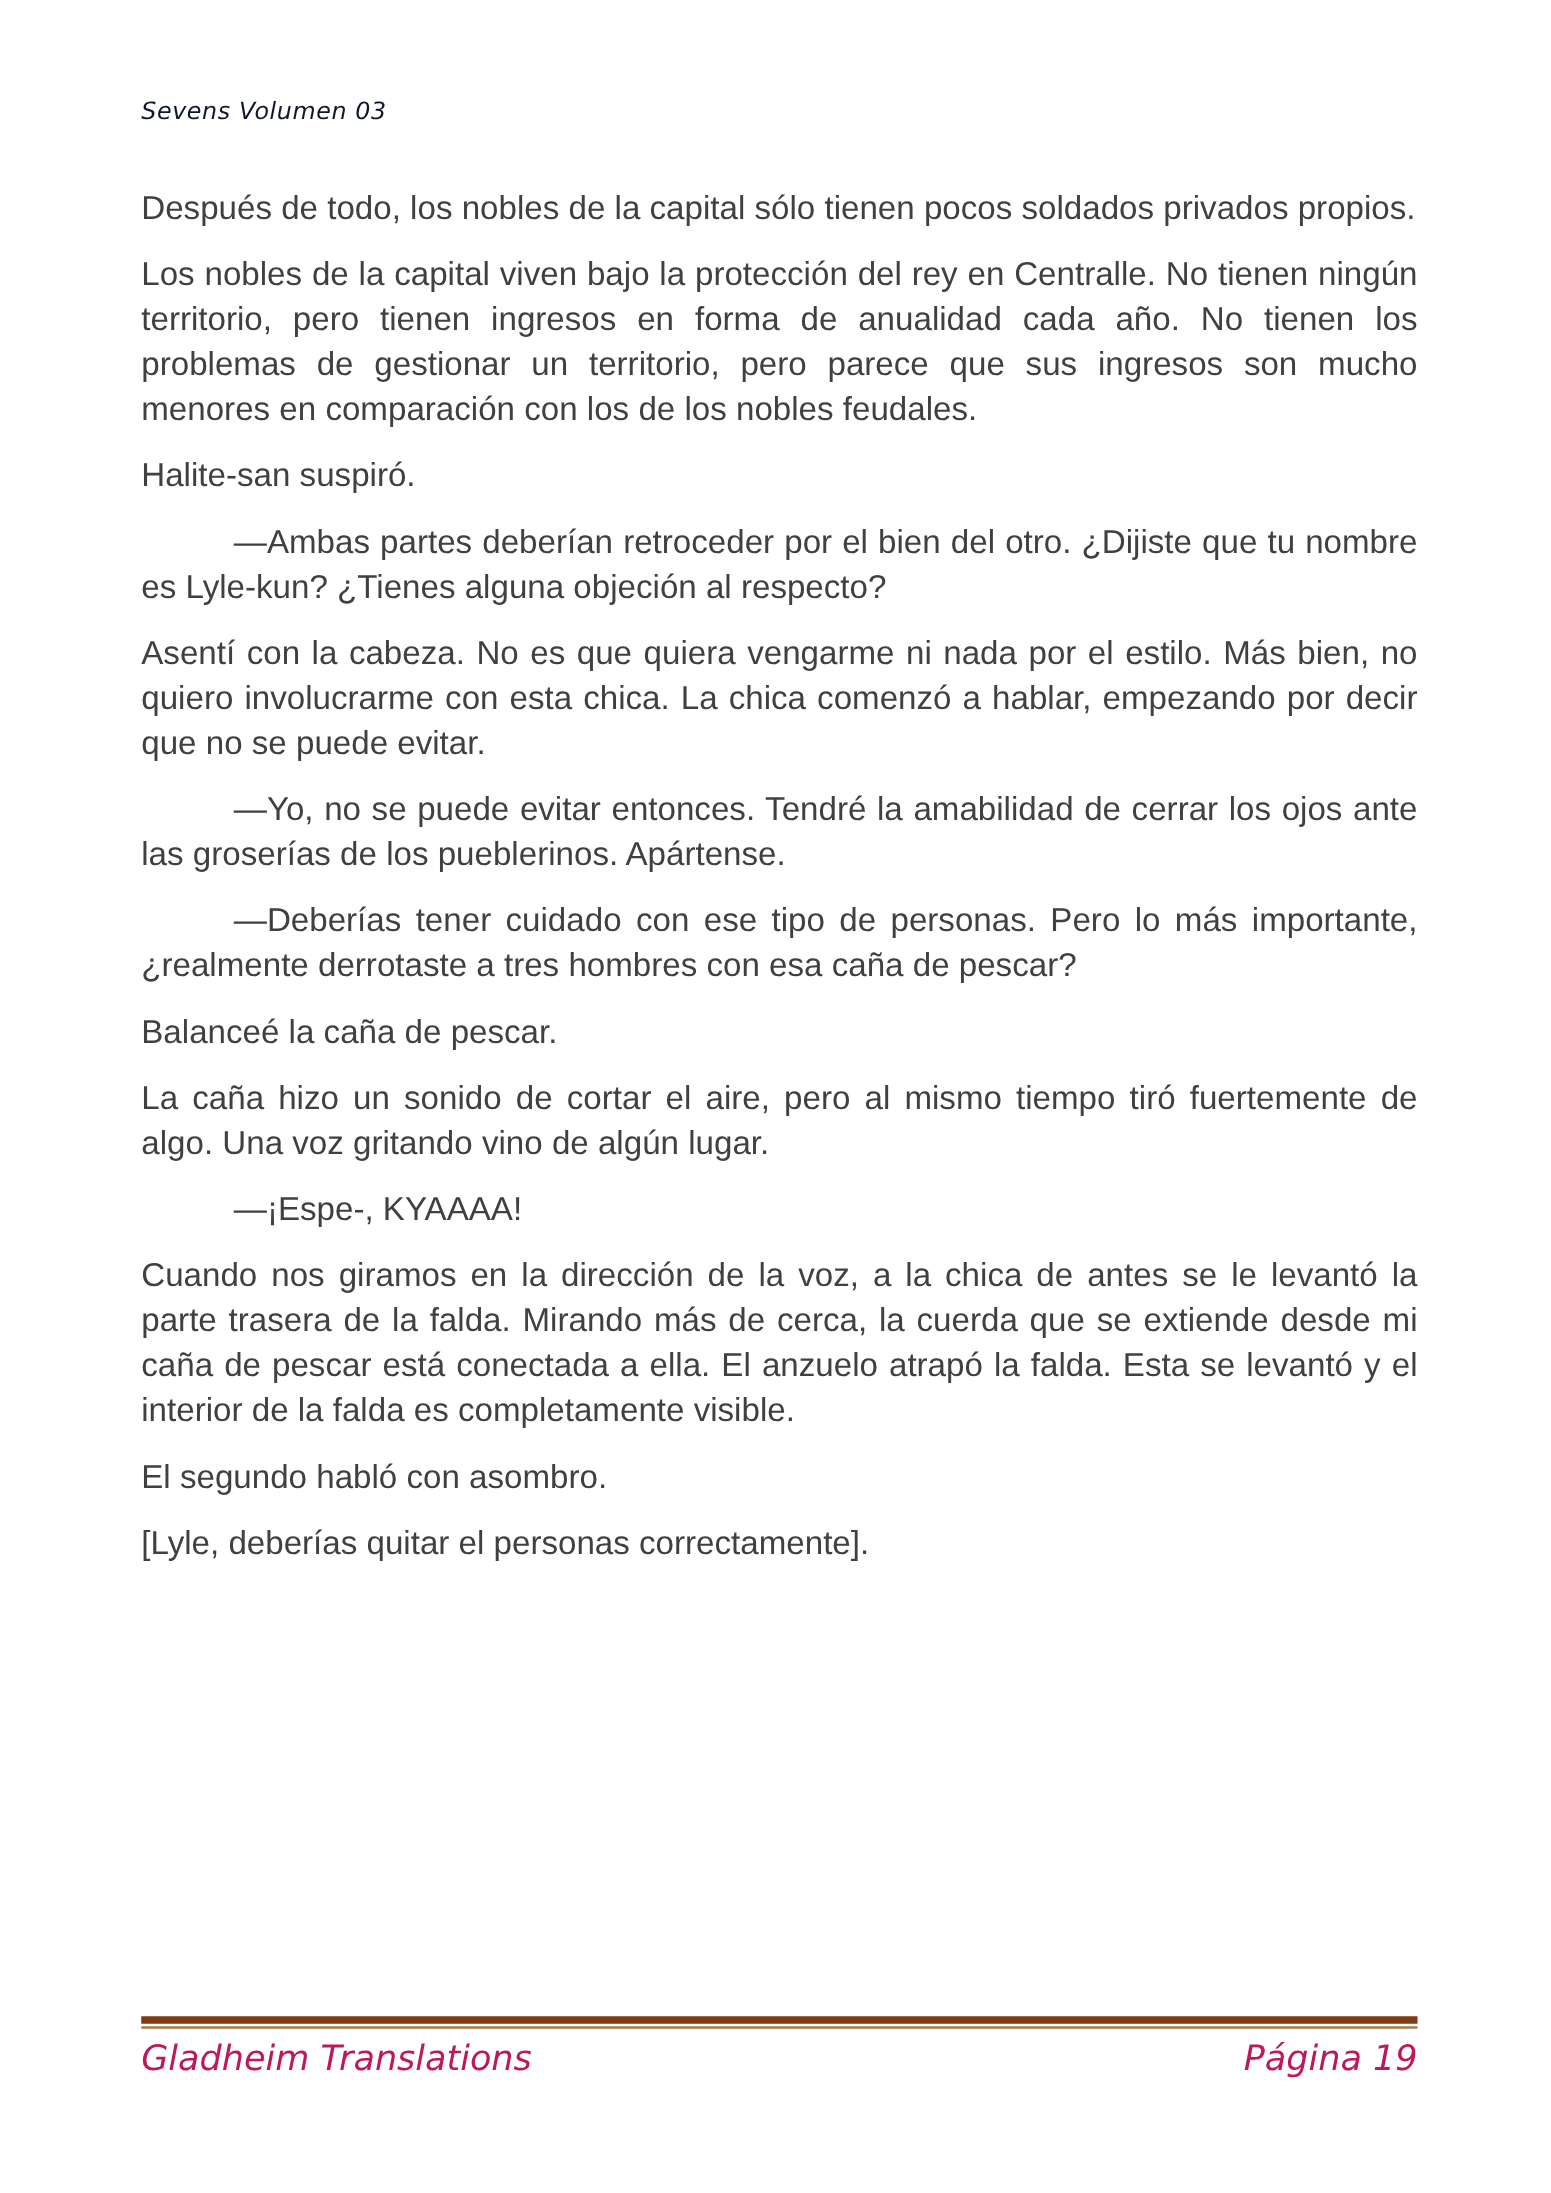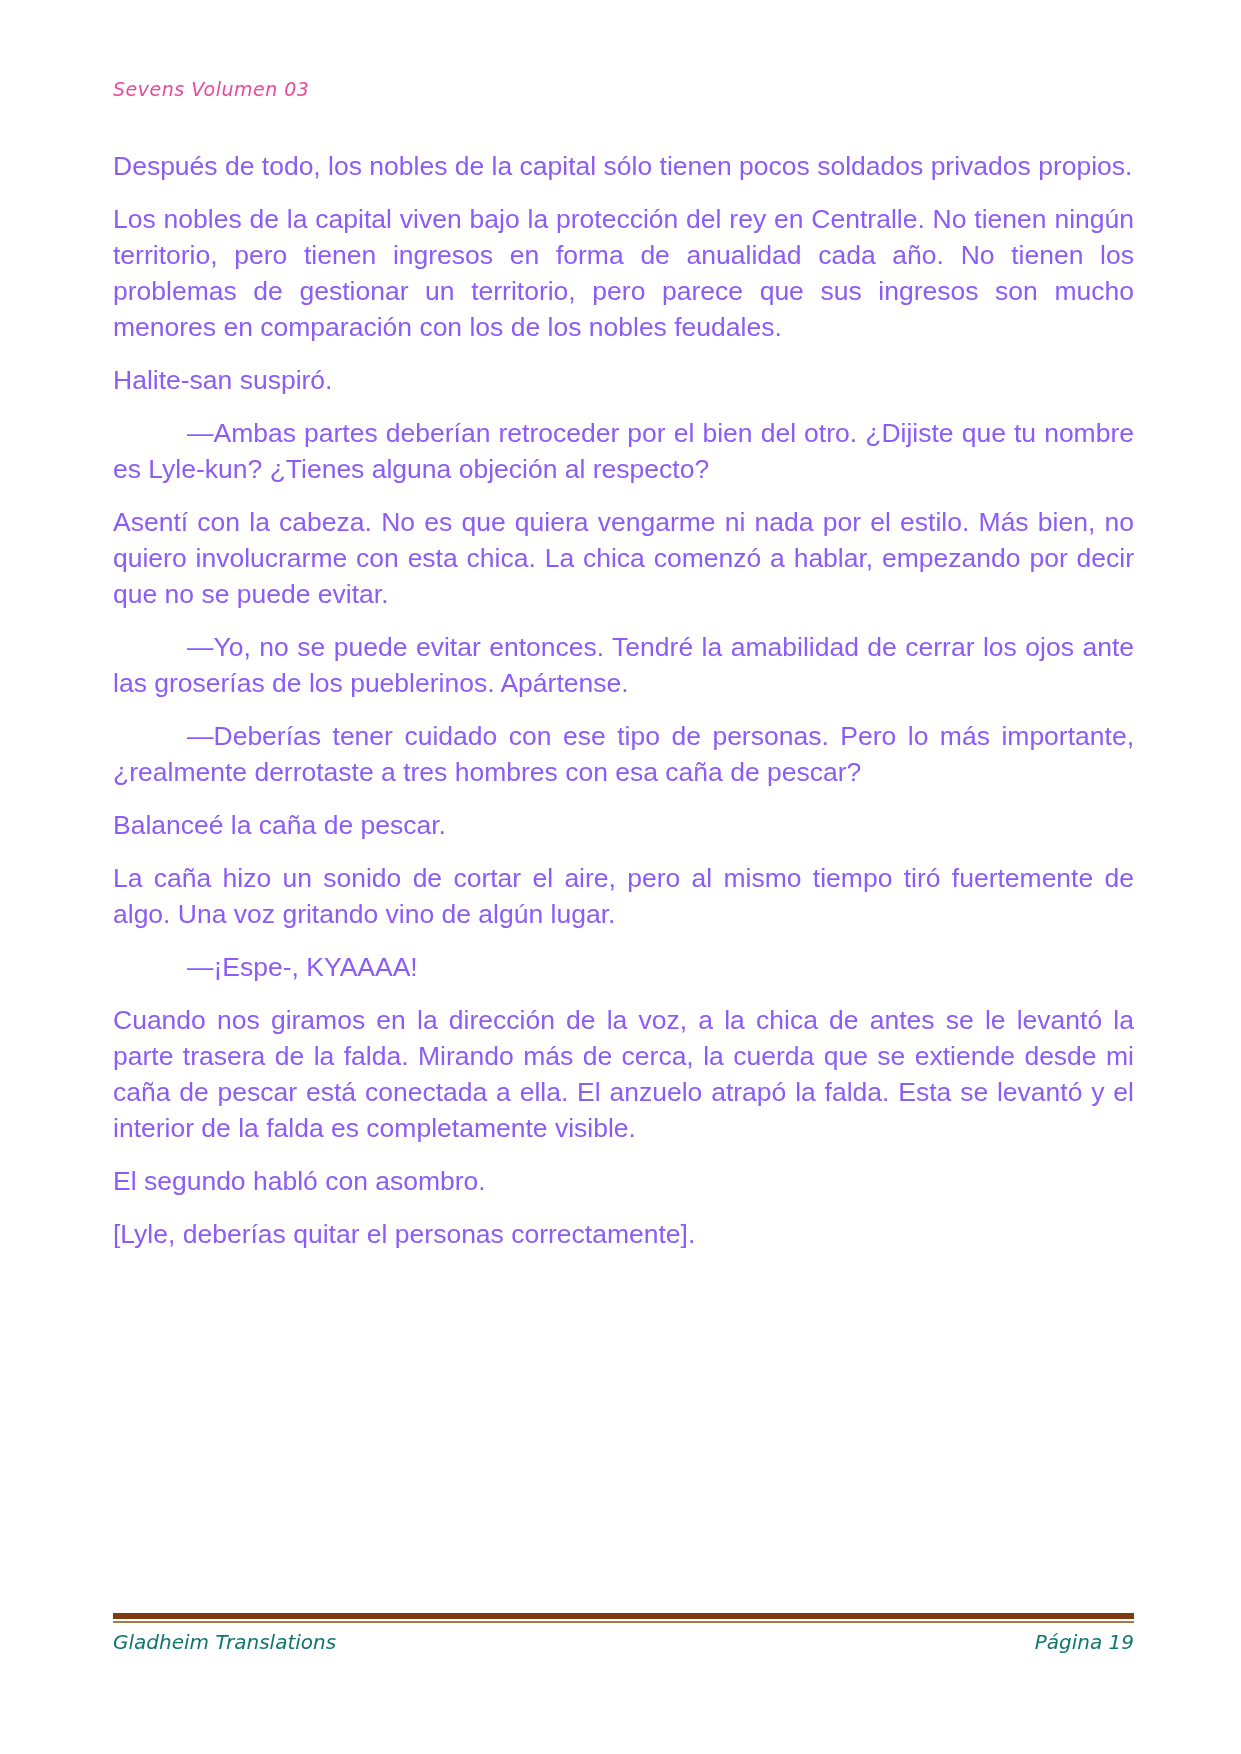--- a/index.html
+++ b/index.html
@@ -1,38 +1,38 @@
 <!DOCTYPE html>
 <html><head>
   <meta charset="utf-8">
   <style>
     html, body { margin: 0; padding: 0; background: #ffffff; }
     body { width: 1241px; height: 1754px; position: relative; overflow: hidden; }
     .header {
       position: absolute; left: 113px; top: 78px;
       font-family: "DejaVu Sans", sans-serif; font-style: italic;
-      font-size: 19px; color: #ec4899; letter-spacing: 0.5px;
+      font-size: 19px; color: #0f172a; letter-spacing: 0.5px;
     }
     .content {
       position: absolute; left: 113px; top: 148px; width: 1021px;
       font-family: "Liberation Sans", sans-serif; font-size: 26.5px;
-      line-height: 36px; color: #8b5cf6;
+      line-height: 36px; color: #404040;
     }
     .content p { margin: 0 0 17px 0; text-align: justify; }
     .content p.indent { text-indent: 74px; }
     .rule {
       position: absolute; left: 113px; top: 1613px; width: 1021px;
     }
     .rule .thick { height: 6px; background: #7f3a12; }
     .rule .thin { height: 2px; margin-top: 2px; background: #a8794f; }
     .footer {
       position: absolute; left: 113px; top: 1630px; width: 1021px;
       display: flex; justify-content: space-between;
       font-family: "DejaVu Sans", sans-serif; font-style: italic;
-      font-size: 20px; color: #0f766e;
+      font-size: 28px; color: #be185d;
     }
   </style>
 </head>
 <body>
 
 <div class="header">Sevens Volumen 03</div>
 
 <div class="content">
   <p>Después de todo, los nobles de la capital sólo tienen pocos soldados privados propios.</p>
   <p>Los nobles de la capital viven bajo la protección del rey en Centralle. No tienen ningún territorio, pero tienen ingresos en forma de anualidad cada año. No tienen los problemas de gestionar un territorio, pero parece que sus ingresos son mucho menores en comparación con los de los nobles feudales.</p>

